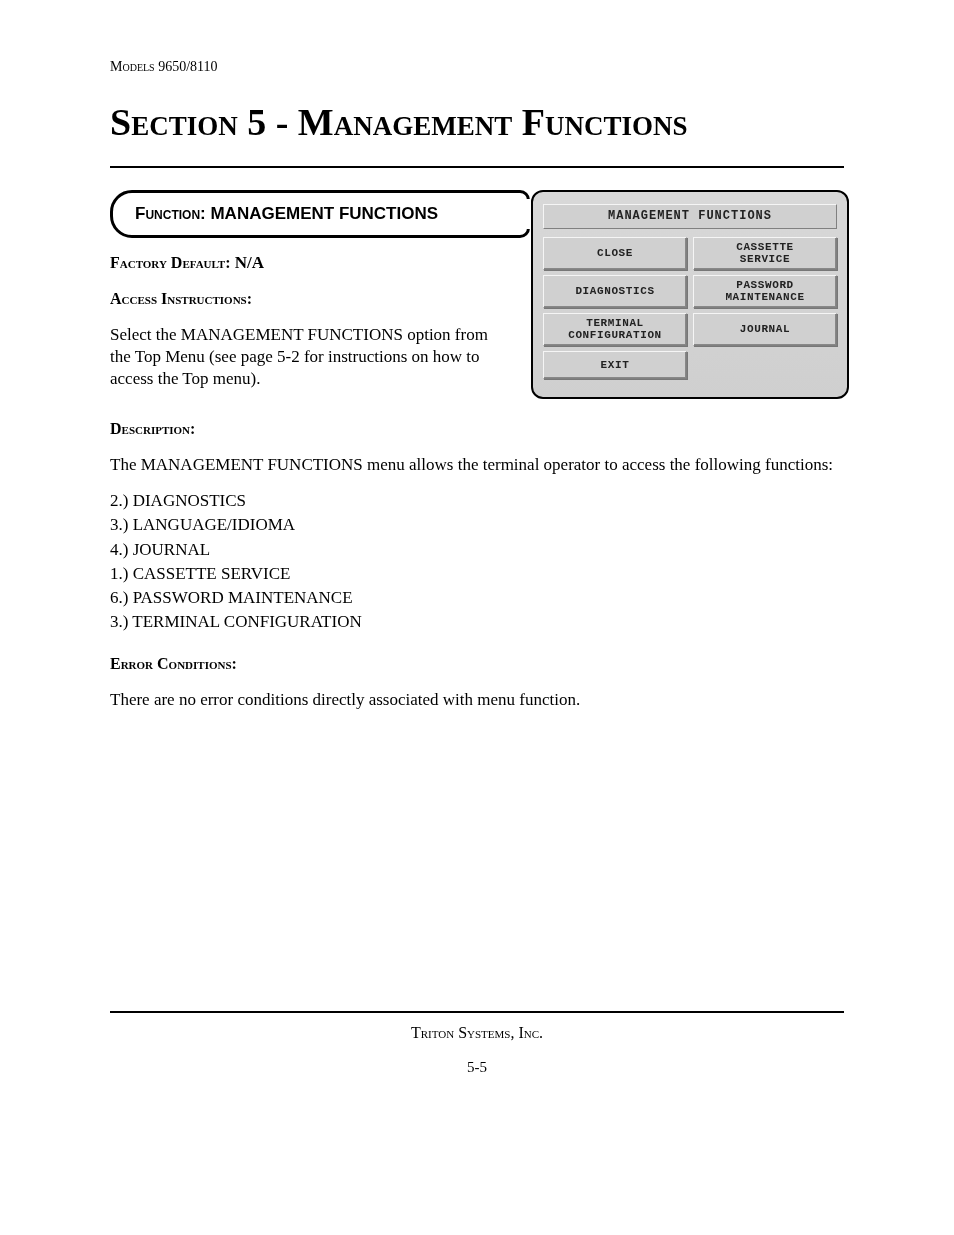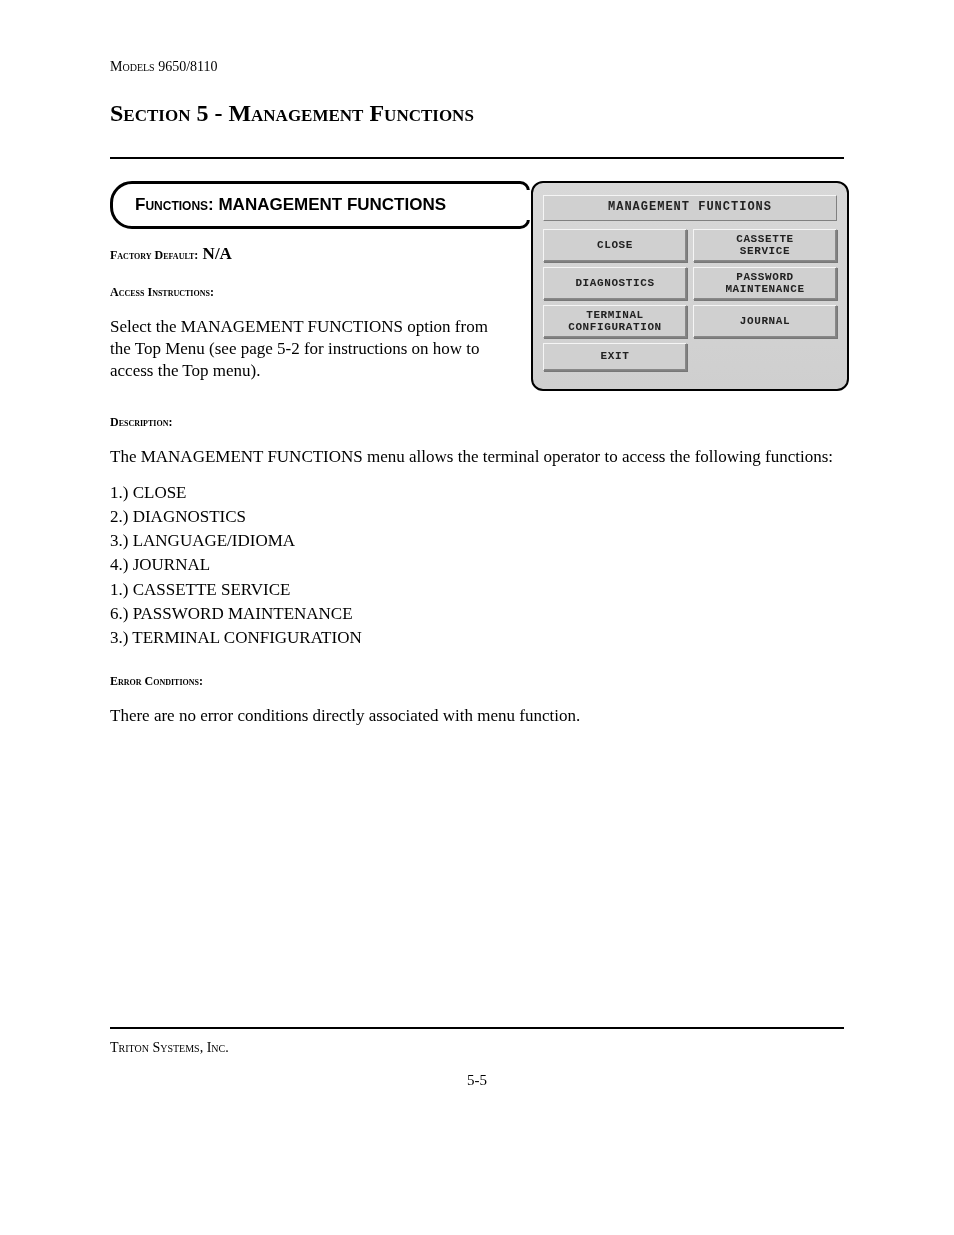--- a/index.html
+++ b/index.html
@@ -18,23 +18,23 @@
   }
   .header-row {
     display: flex;
     justify-content: space-between;
     font-size: 14px;
     font-variant: small-caps;
     margin-bottom: 22px;
   }
   .section-title {
     font-variant: small-caps;
-    font-size: 24px;
-    font-weight: bold;
-    margin-bottom: 28px;
+    font-size: 38px;
+    font-weight: bold;
+    margin-bottom: 18px;
   }
   .hr-thick {
     border: none;
     border-top: 2px solid #000;
     margin: 0 0 22px 0;
   }
   
   .func-capsule {
     border: 3px solid #000;
     border-radius: 22px;
@@ -59,21 +59,21 @@
   .func-label .sc { font-variant: small-caps; font-weight:bold; }
 
   .two-col {
     display: flex;
     gap: 26px;
     align-items: flex-start;
   }
   .left-col { flex: 1 1 auto; max-width: 395px; }
   .right-col { flex: 0 0 auto; }
 
-  .sc-label { font-variant: small-caps; font-weight: bold; font-size: 12px; }
+  .sc-label { font-variant: small-caps; font-weight: bold; font-size: 16px; }
   .para { margin: 14px 0; }
 
   
   .screen {
     width: 318px;
     background: linear-gradient(#d8d8d8,#cfcfcf);
     border: 2px solid #000;
     border-radius: 12px;
     padding: 12px 10px 18px 10px;
     font-family: "Courier New", monospace;
@@ -123,23 +123,23 @@
   ol.func-list li { margin: 2px 0; }
 
   .footer-rule {
     border: none;
     border-top: 2px solid #000;
     margin-top: 300px;
     margin-bottom: 10px;
   }
   .footer-row {
     display:flex;
-    justify-content:flex-start;
+    justify-content:center;
     font-variant: small-caps;
-    font-size: 14px;
+    font-size: 16px;
   }
   .page-num {
     text-align:center;
     font-size: 15px;
     margin-top: 14px;
   }
 </style>
 </head>
 <body>
 
@@ -147,21 +147,21 @@
   <span>Models 9650/8110</span>
 </div>
 
 <div class="section-title">Section 5 - Management Functions</div>
 <hr class="hr-thick">
 
 <div class="two-col">
   <div class="left-col">
     <div class="func-capsule">
       <span class="func-label">
-        <span class="sc">Functions:</span>
+        <span class="sc">Function:</span>
         <span>MANAGEMENT FUNCTIONS</span>
       </span>
     </div>
 
     <div class="para">
       <span class="sc-label">Factory Default:</span>
       <b>N/A</b>
     </div>
 
     <div class="para">
@@ -185,21 +185,20 @@
     </div>
   </div>
 </div>
 
 <div class="para">
   <span class="sc-label">Description:</span>
 </div>
 <div class="para" style="text-align:justify;">The MANAGEMENT FUNCTIONS menu allows the terminal operator to access the following functions:</div>
 
 <ol class="func-list">
-  <li>1.) CLOSE</li>
   <li>2.) DIAGNOSTICS</li>
   <li>3.) LANGUAGE/IDIOMA</li>
   <li>4.) JOURNAL</li>
   <li>1.) CASSETTE SERVICE</li>
   <li>6.) PASSWORD MAINTENANCE</li>
   <li>3.) TERMINAL CONFIGURATION</li>
 </ol>
 
 <div class="para">
   <span class="sc-label">Error Conditions:</span>

